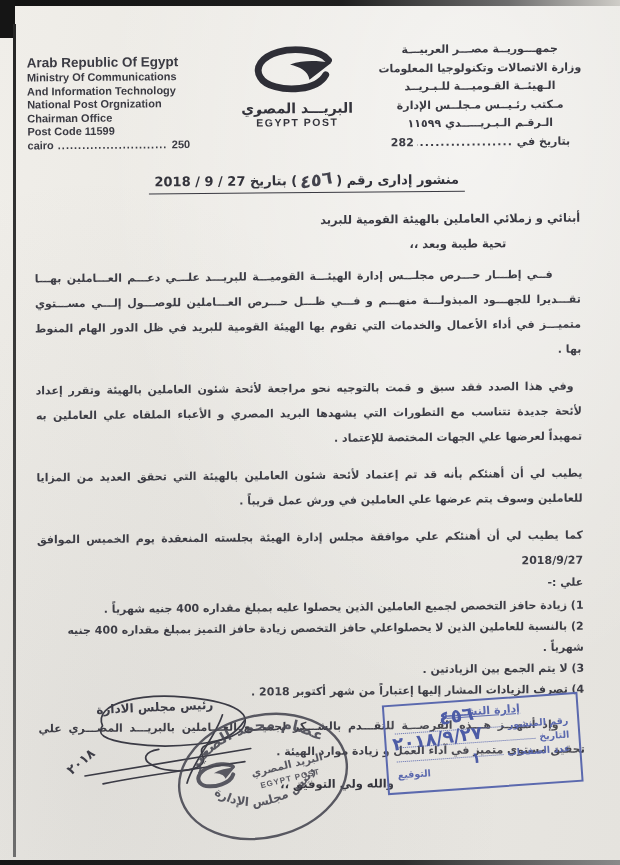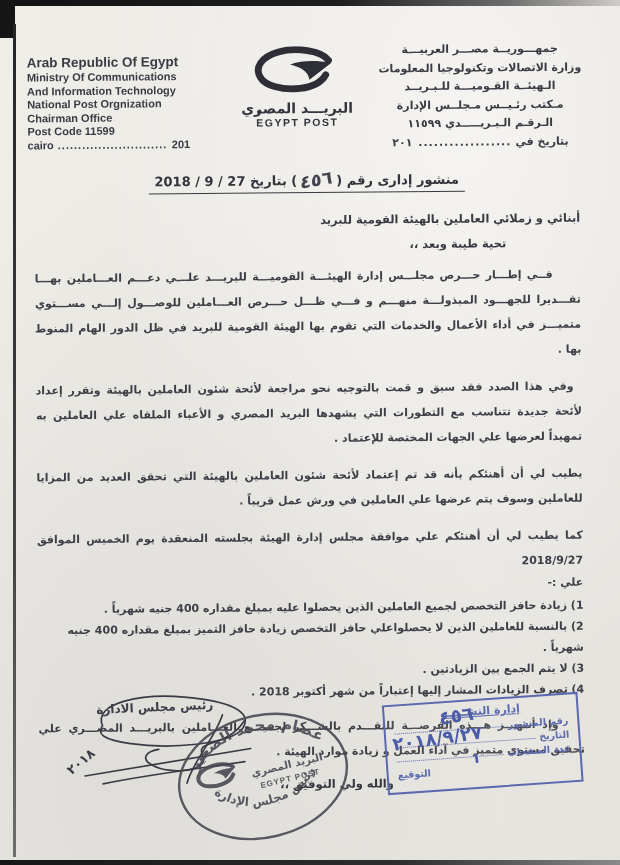--- a/index.html
+++ b/index.html
@@ -96,21 +96,21 @@
       <div class="lh-en">
         <div class="big">Arab Republic Of Egypt</div>
         <div>Ministry Of Communications</div>
         <div>And Information Technology</div>
         <div>National Post Orgnization</div>
         <div>Chairman Office</div>
         <div>Post Code 11599</div>
         <div class="lh-cairo">
           <span>cairo</span>
           <span class="dots">................................</span>
-          <span>201</span>
+          <span>250</span>
         </div>
       </div>
 
       <div class="lh-logo">
         <svg width="88" height="52" viewBox="0 0 90 54">
           <path d="M78,15 C71,5 44,1 26,6 C8,11 1,22 7,32 C12,41 30,46 48,44 C62,42.5 71,37 75,30" fill="none" stroke="#2e2e36" stroke-width="7" stroke-linecap="round"></path>
           <path d="M38,19 C52,14.5 64,15 81,17.5 L58,35 C57,26 48,21.5 38,19 Z" fill="#2e2e36"></path>
         </svg>
         <div class="logo-ar" dir="rtl">البريـــد المصري</div>
         <div class="logo-en">EGYPT POST</div>
@@ -118,21 +118,21 @@
 
       <div class="lh-ar">
         <div>جمهـــوريــة مصـــر العربيـــة</div>
         <div>وزارة الاتصالات وتكنولوجيا المعلومات</div>
         <div>الـهيئــة القـوميـــة للـبـريــد</div>
         <div>مـكتب رئـيــس مـجلــس الإدارة</div>
         <div>الـرقـم الـبـريـــــدي ١١٥٩٩</div>
         <div class="lh-cairo-ar">
           <span>بتاريخ في</span>
           <span class="dots">......................</span>
-          <span>٢٠١</span>
+          <span>282</span>
         </div>
       </div>
     </div>
 
     <div class="content">
 
       <div class="doc-title">
         <span class="underlined">
           <span>منشور إدارى رقم (</span><span class="hand hand-number">٤٥٦</span><span>) بتاريخ 27 / 9 / 2018</span>
         </span>

